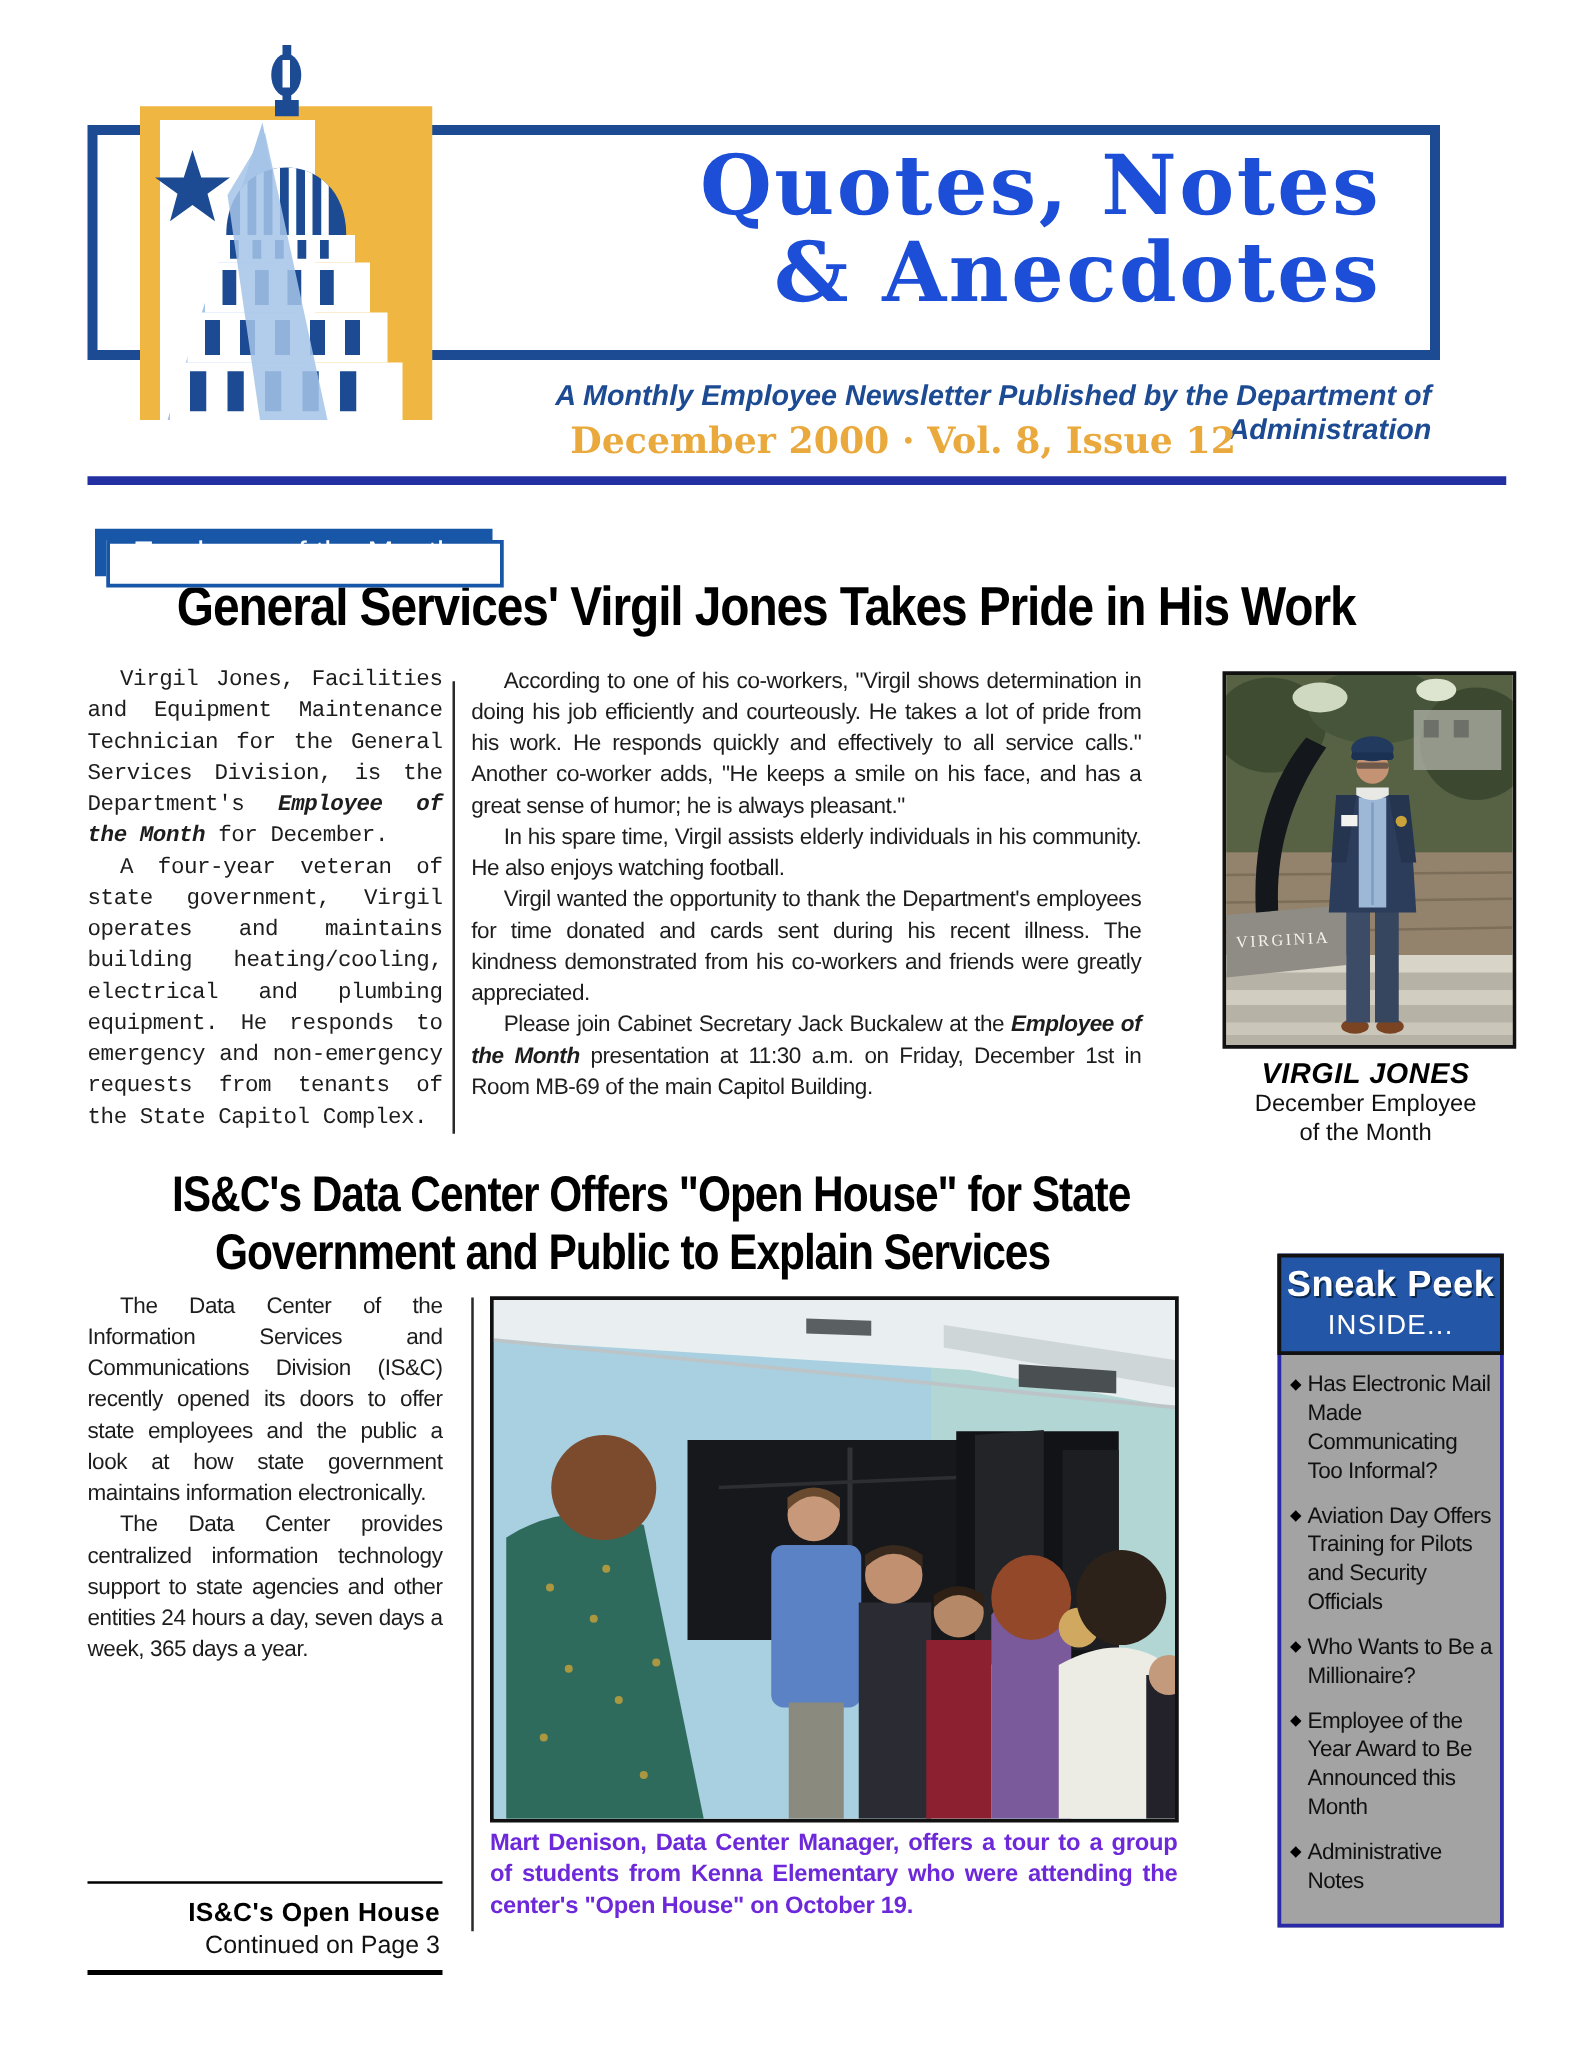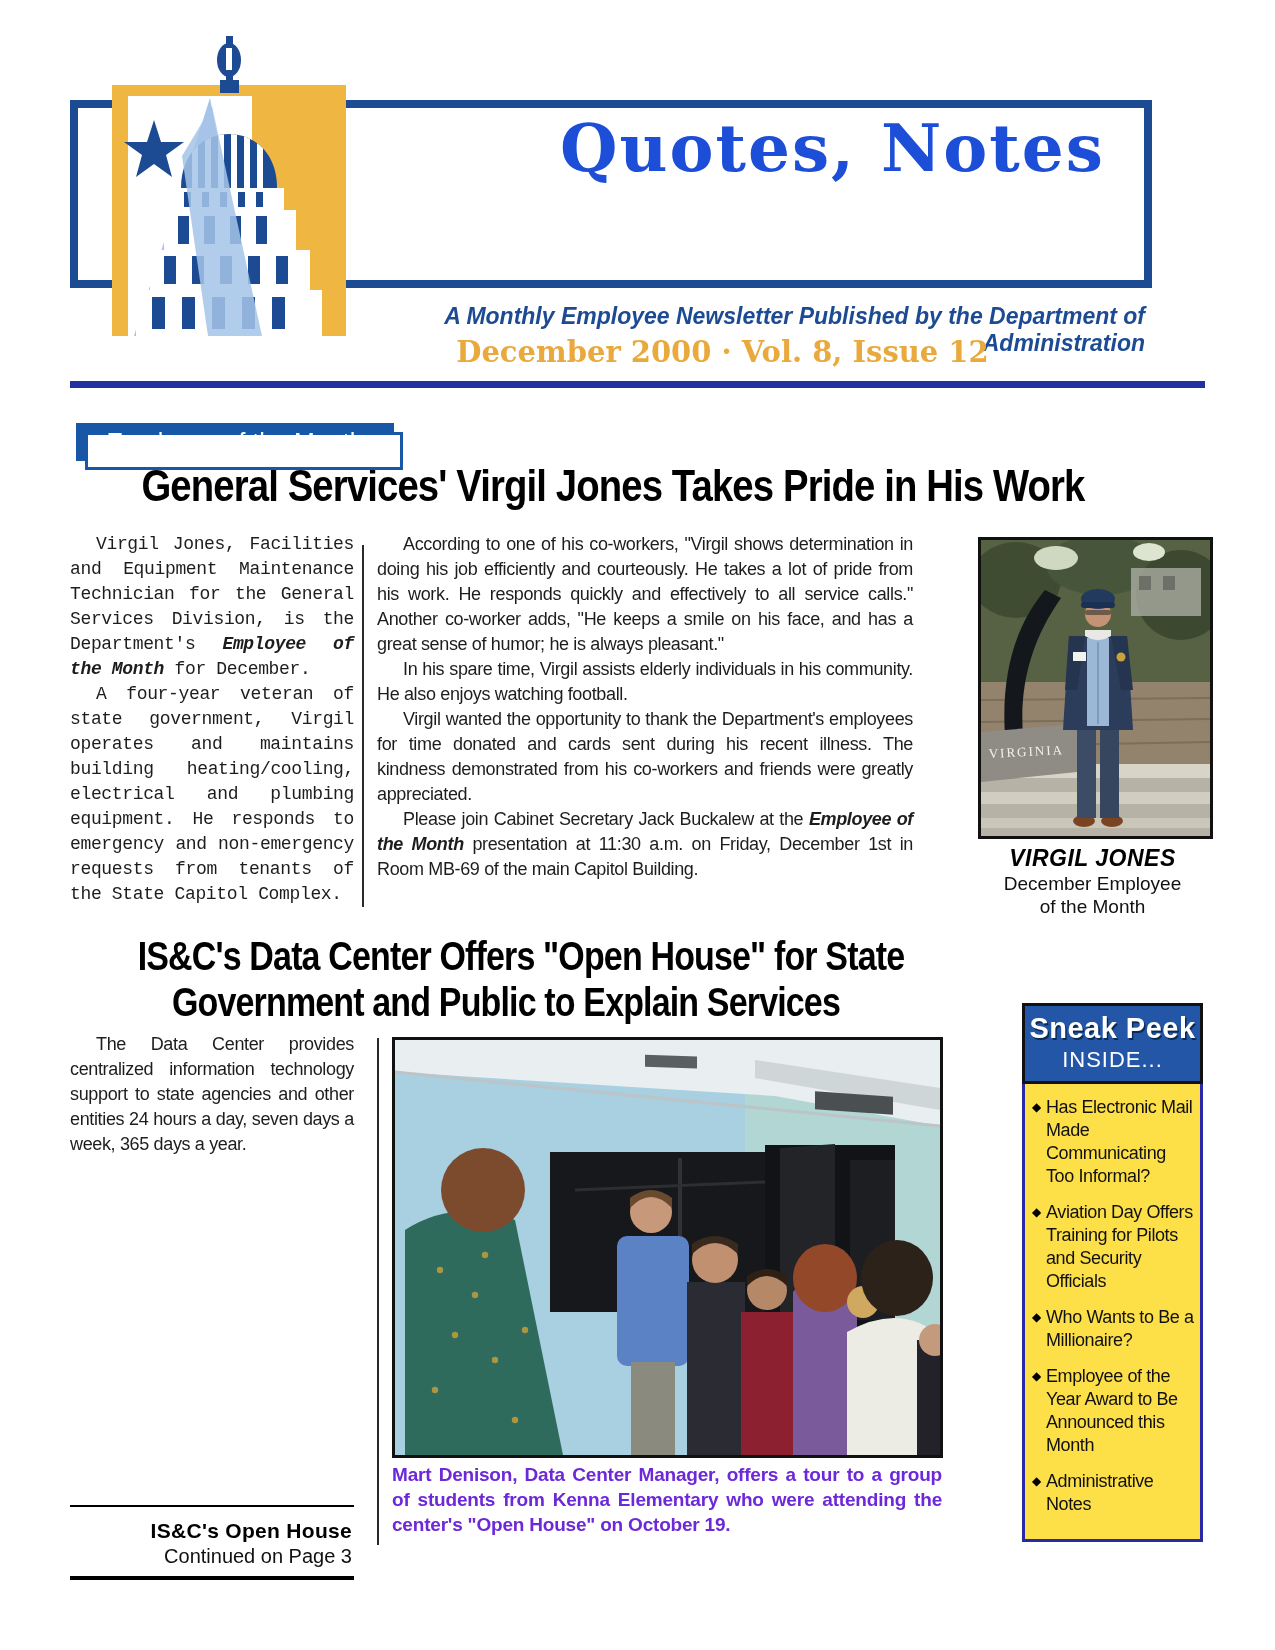--- a/index.html
+++ b/index.html
@@ -47,21 +47,21 @@
            border-bottom:4px solid #000;padding:12px 2px 8px 0;text-align:right;box-sizing:border-box;}
   .cont-title{font-weight:700;font-size:21px;letter-spacing:.3px;color:#000;}
   .cont-note{font-size:20px;color:#111;margin-top:2px;}
   .divider2{position:absolute;left:377px;top:1038px;width:2px;height:507px;background:#2a2a2a;}
   .photo2{position:absolute;left:392px;top:1037px;width:545px;height:415px;border:3px solid #111;}
   .cap2{position:absolute;left:392px;top:1462px;width:550px;font-weight:700;font-size:19px;
         line-height:25px;letter-spacing:-.2px;text-align:justify;color:#6d28d9;}
 
   
   .sneak{position:absolute;left:1022px;top:1003px;width:181px;border:3px solid #2a2aa8;
-         background:#fde047;box-sizing:border-box;}
+         background:#a3a3a3;box-sizing:border-box;}
   .sneak-head{background:#2456a8;border:3px solid #111;margin:-3px -3px 0 -3px;
               padding:6px 2px 8px;text-align:center;}
   .sneak-title{color:#fff;font-weight:700;font-size:29px;letter-spacing:.5px;
                text-shadow:1.5px 1.5px 0 #0a2a52;}
   .sneak-sub{color:#fff;font-size:22px;letter-spacing:1px;margin-top:2px;}
   .sneak-list{padding:12px 5px 10px 7px;}
   .sneak-item{display:flex;margin-bottom:13px;}
   .sneak-bullet{flex:0 0 14px;font-size:12px;line-height:23px;color:#000;}
   .sneak-text{font-size:18px;line-height:23px;letter-spacing:-.4px;color:#111;}
 </style>
@@ -123,20 +123,21 @@
       <rect x="70" y="261" width="13" height="32" fill="#1c4b94"></rect>
       <rect x="100" y="261" width="13" height="32" fill="#1c4b94"></rect>
       <rect x="130" y="261" width="13" height="32" fill="#1c4b94"></rect>
       <rect x="160" y="261" width="13" height="32" fill="#1c4b94"></rect>
       <polygon points="100,70 150,300 96,300 70,120" fill="#a5c4e8" opacity="0.85"></polygon>
     </svg>
   </div>
 
   <div class="mast-title">
     <div>Quotes, Notes</div>
+    <div>&amp; Anecdotes</div>
   </div>
   <div class="tagline">A Monthly Employee Newsletter Published by the Department of Administration</div>
   <div class="dateline">December 2000 · Vol. 8, Issue 12</div>
   <div class="toprule"></div>
 
   <div class="kicker">Employee of the Month</div>
   <div class="h1">
     <span class="cond">General Services' Virgil Jones Takes Pride in His Work</span>
   </div>
 
@@ -205,20 +206,21 @@
     <div class="cap1-sub">December Employee</div>
     <div class="cap1-sub">of the Month</div>
   </div>
 
   <div class="h2">
     <div><span class="cond">IS&amp;C's Data Center Offers "Open House" for State</span></div>
     <div><span class="cond">Government and Public to Explain Services</span></div>
   </div>
 
   <div class="bodycol col1b">
+    <p>The Data Center of the Information Services and Communications Division (IS&amp;C) recently opened its doors to offer state employees and the public a look at how state government maintains information electronically.</p>
     <p>The Data Center provides centralized information technology support to state agencies and other entities 24 hours a day, seven days a week, 365 days a year.</p>
   </div>
 
   <div class="contbox">
     <div class="cont-title">IS&amp;C's Open House</div>
     <div class="cont-note">Continued on Page 3</div>
   </div>
 
   <div class="divider2"></div>
 

